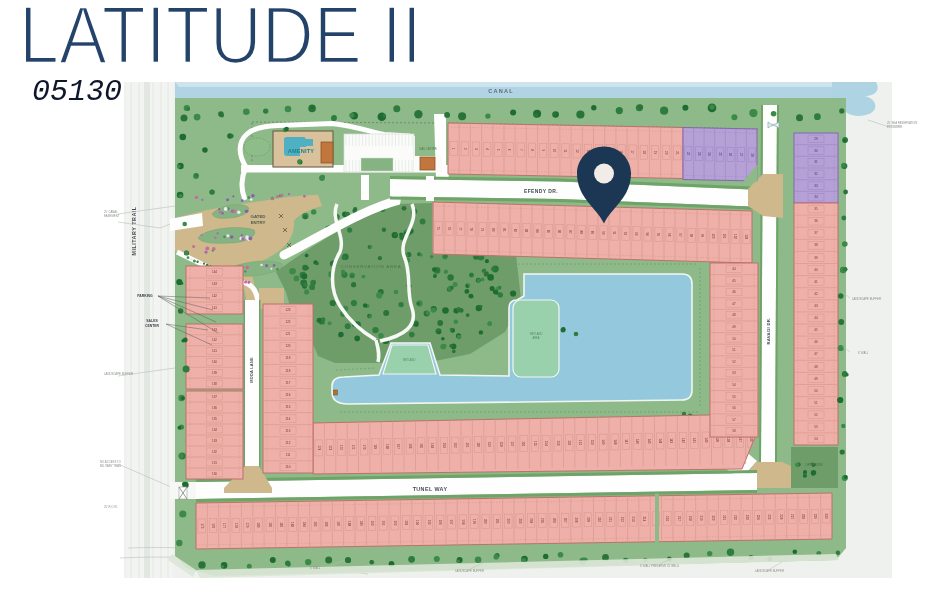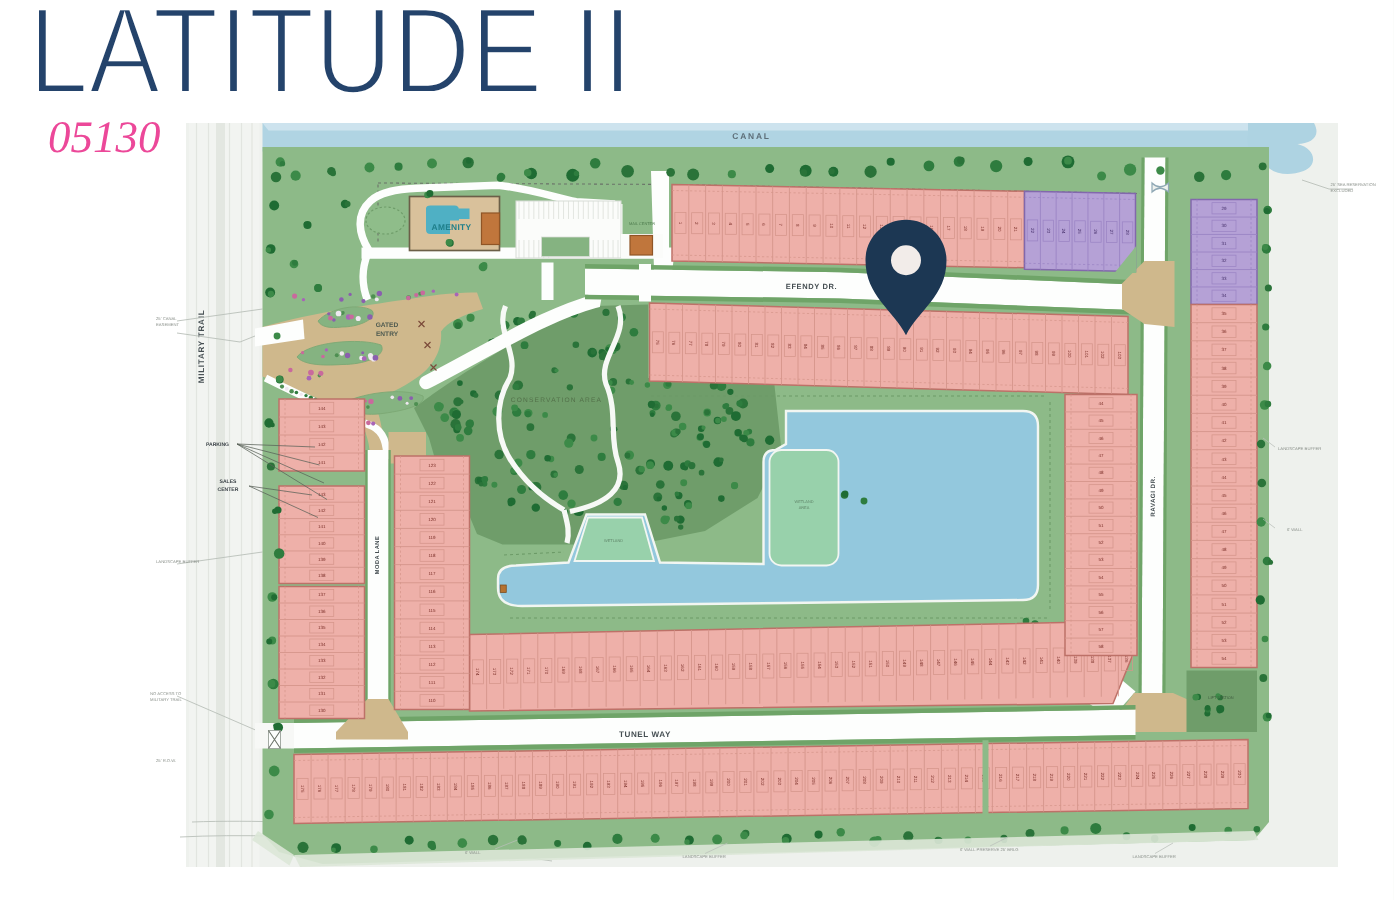--- a/index.html
+++ b/index.html
@@ -1,18 +1,18 @@
 <!DOCTYPE html>
 <html><head>
 <meta charset="utf-8">
 <style>
 html,body{margin:0;padding:0;background:#ffffff;width:929px;height:600px;overflow:hidden;}
 #wrap{position:relative;width:929px;height:600px;font-family:"Liberation Sans",sans-serif;}
 #title{position:absolute;left:19px;top:-12px;color:#24436b;font-size:72px;font-weight:400;letter-spacing:0px;-webkit-text-stroke:2.2px #ffffff;transform:scaleY(1.14);transform-origin:top left;}
-#pno{position:absolute;left:32px;top:75px;color:#ec4899;font-size:30px;font-style:italic;font-family:Liberation Serif, serif;}
+#pno{position:absolute;left:32px;top:75px;color:#0f172a;font-size:30px;font-style:italic;font-family:Liberation Mono, monospace;}
 svg{position:absolute;left:0;top:0;}
 text{font-family:"Liberation Sans",sans-serif;}
 </style>
 </head>
 <body>
 <div id="wrap">
 
 <div id="title">LATITUDE II</div>
 
 <div id="pno">05130</div>

